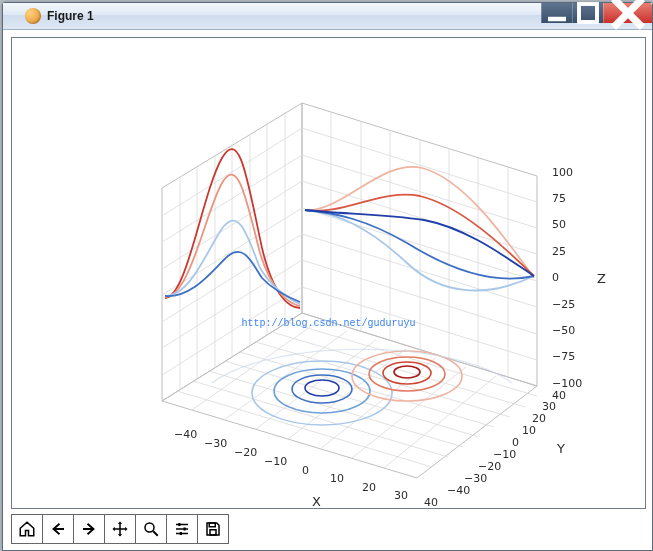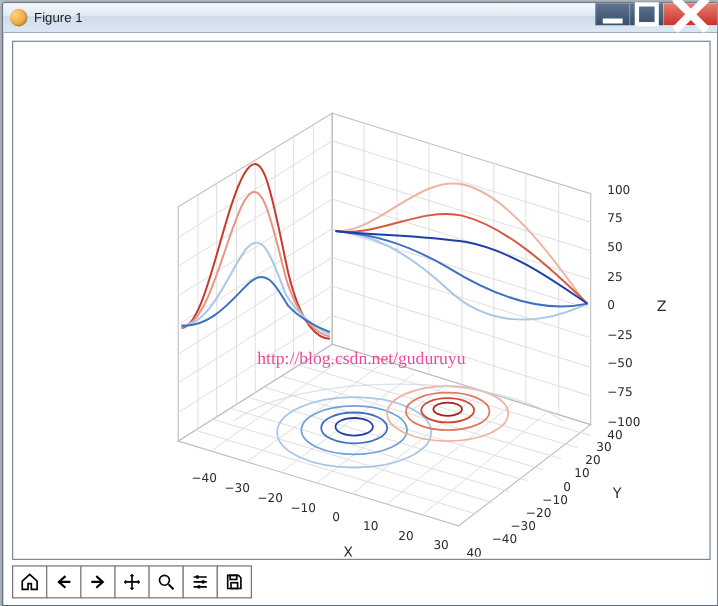--- a/index.html
+++ b/index.html
@@ -22,22 +22,23 @@
     border: 1px solid #5a6a7a;
     border-radius: 3px 3px 0 0;
     box-shadow: 0 0 4px rgba(0,0,0,0.3);
   }
   .titlebar {
     height: 26px;
     background: linear-gradient(to bottom, #f4f8fc 0%, #dfe9f5 45%, #cfdcec 46%, #dde8f4 100%);
     border-bottom: 1px solid #9fb0c4;
     display: flex;
     align-items: center;
-    padding-left: 6px;
+    padding-left: 22px;
     position: relative;
+    font-weight: bold;
   }
   .titlebar .app-icon {
     width: 16px;
     height: 16px;
     margin-right: 6px;
     background: radial-gradient(circle at 30% 30%, #ffd27a, #e08a2a);
     border-radius: 50%;
     box-shadow: inset -1px -1px 2px rgba(0,0,0,0.25);
   }
   .titlebar .title {
@@ -77,23 +78,23 @@
     width: 633px;
     height: 470px;
     background: #fff;
     border: 1px solid #6d7b8d;
   }
   .watermark {
     position: absolute;
     left: 50%;
     top: 280px;
     transform: translateX(-50%);
-    color: #ec4899;
-    font-size: 16px;
-    font-family: Liberation Serif, serif;
+    color: #3b82f6;
+    font-size: 10px;
+    font-family: Liberation Mono, monospace;
     pointer-events: none;
   }
   .toolbar {
     position: absolute;
     left: 8px;
     bottom: 6px;
     height: 30px;
     display: flex;
     align-items: center;
     gap: 0;

